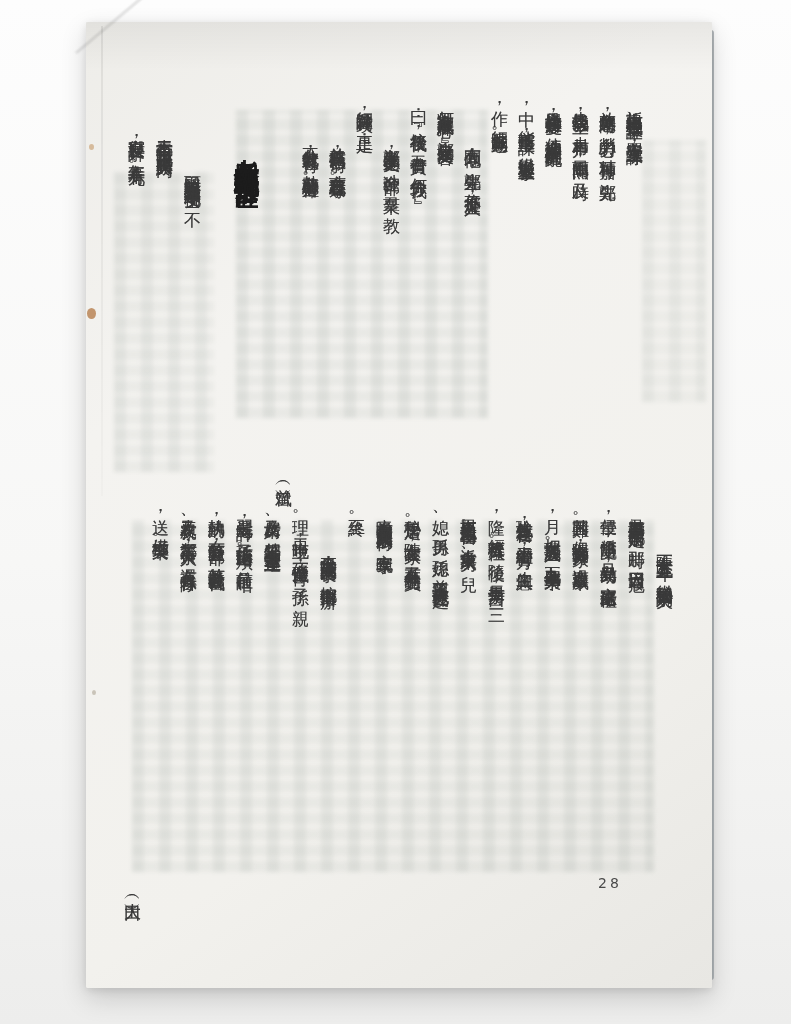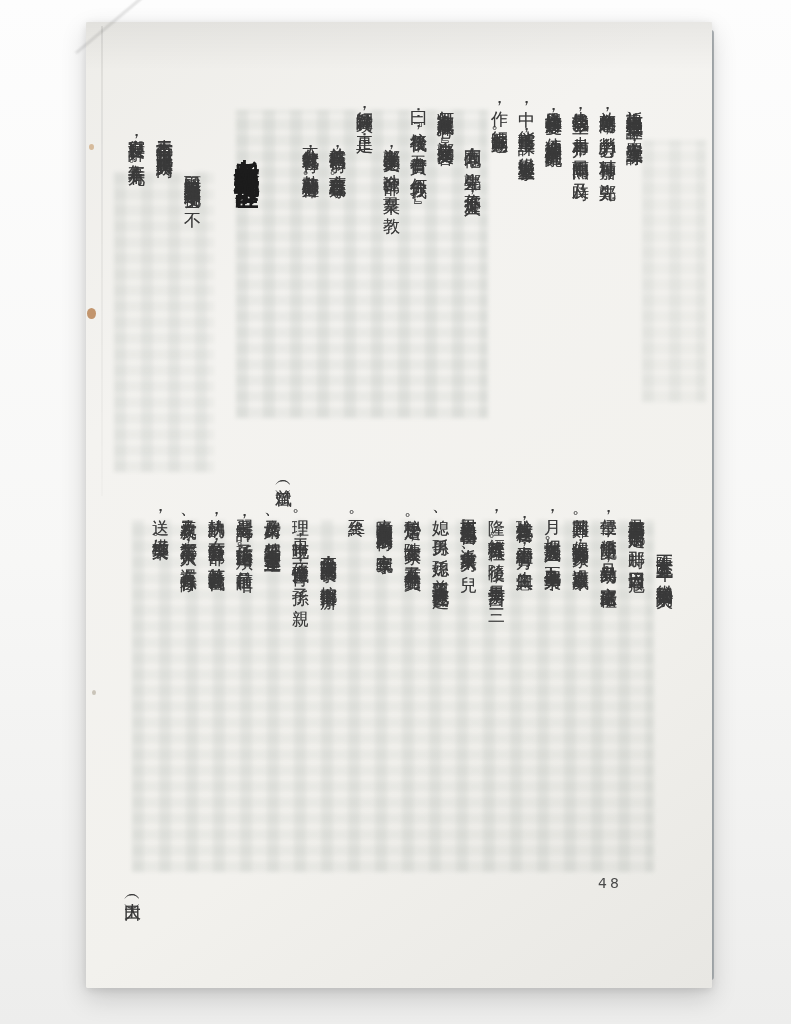--- a/index.html
+++ b/index.html
@@ -119,15 +119,15 @@
         <p class="col">　　李太母陳老孺人的喪事，按鄉中習俗辦</p>
         <p class="col">理。十二日晚上，修齋進懺一宵，子孫、親</p>
         <p class="col">房及女婿、外甥等三十余人靈堂守孝達旦。</p>
         <p class="col">翌晨七時許，子孫扶柩返山出殯。前往吊唁</p>
         <p class="col">執紼的，有茭笋管區幹部，茭笋老齡協會代</p>
         <p class="col">表及親友、鄰居等二百余人，還有八音隊伴</p>
         <p class="col">送，備極哀榮。</p>
         <p class="col align-end">（大田）</p>
     </section>
 
-    <div class="page-number">48</div>
+    <div class="page-number">28</div>
   </div>
 </div>
 
 </body></html>

